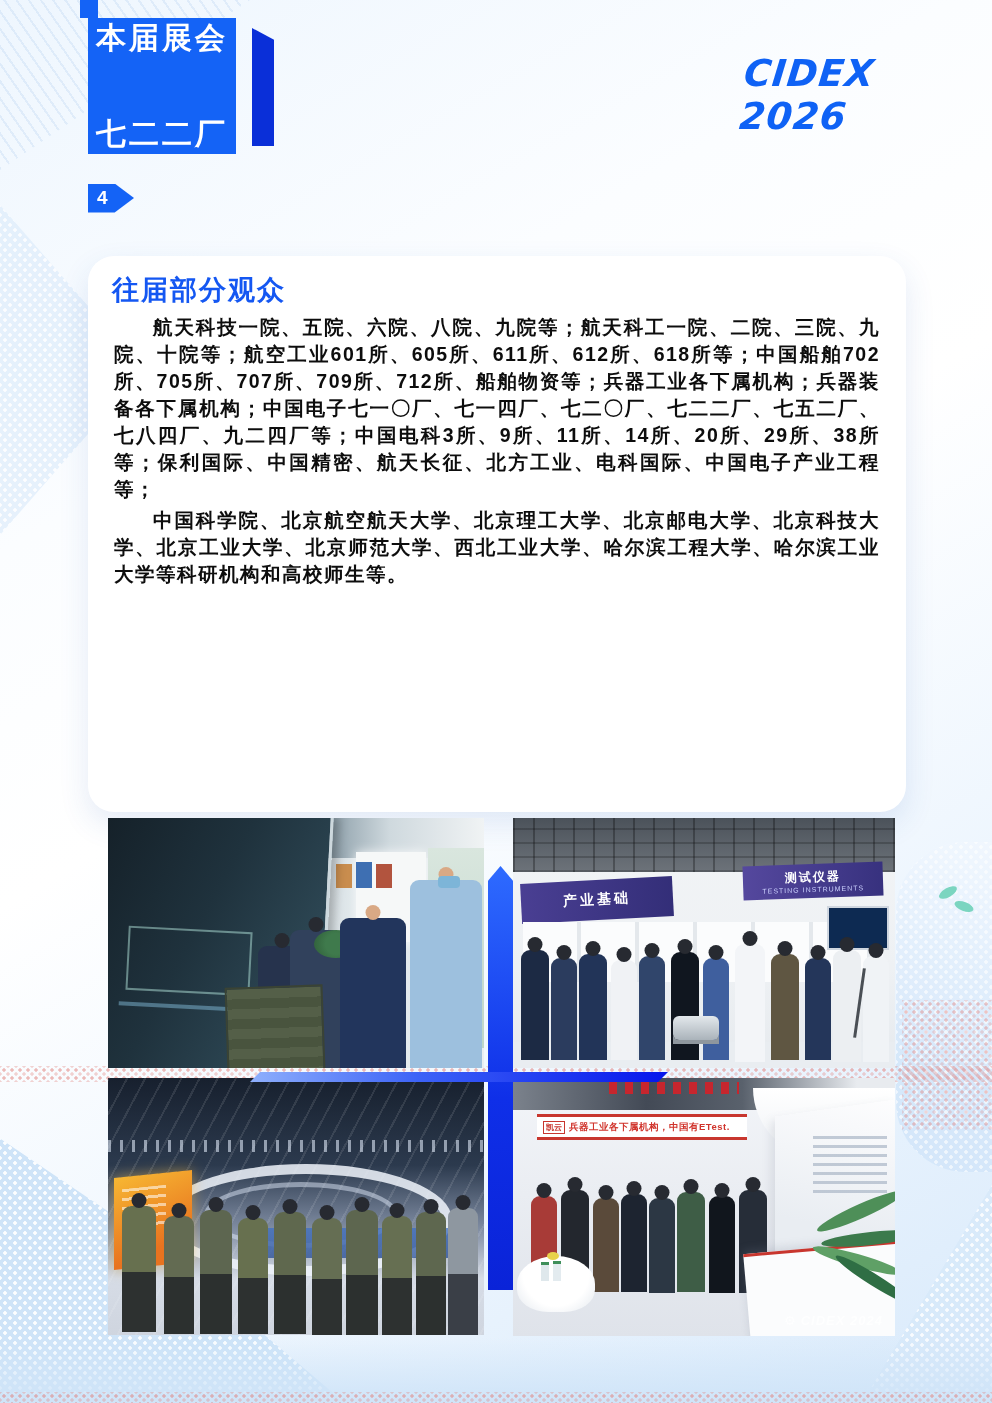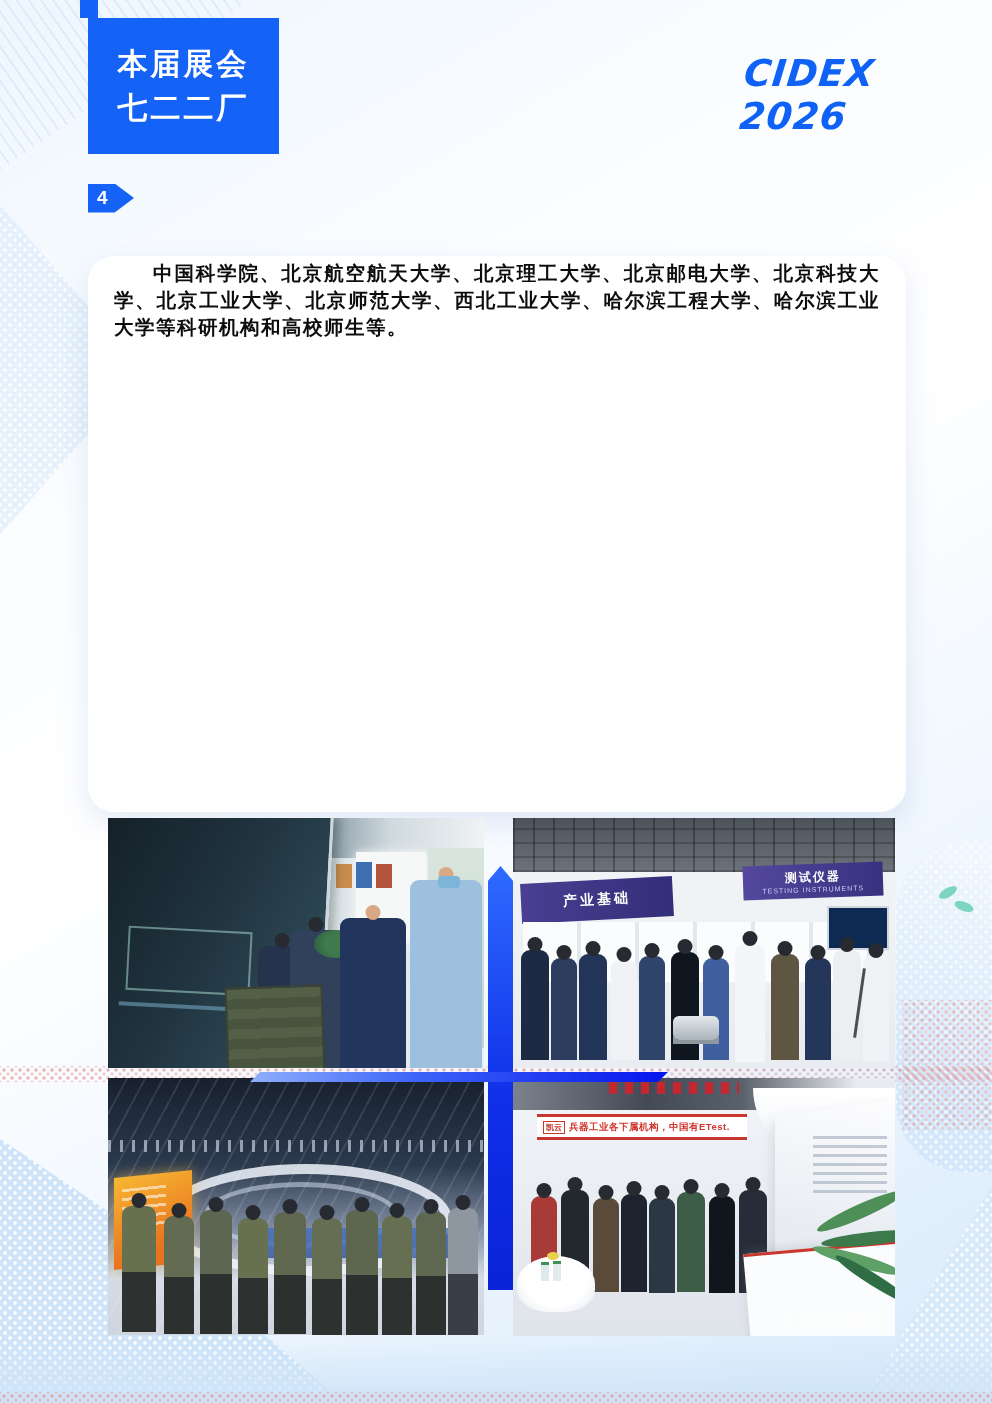--- a/index.html
+++ b/index.html
@@ -30,22 +30,22 @@
   .br-dots{right:0;top:1185px;width:130px;height:218px;background-color:#d7e9fa;opacity:.85;z-index:1;
     clip-path:polygon(100% 0,100% 100%,0 100%);}
   .bottom-fade{left:0;top:1338px;width:992px;height:65px;z-index:1;
     background:linear-gradient(180deg,rgba(209,230,249,0),#cfe4f8);}
   .stripe-mid{left:0;top:1066px;width:992px;height:16px;z-index:2;}
   .stripe-bottom{left:0;top:1392px;width:992px;height:11px;z-index:2;}
   
   .badge-mini{left:80px;top:0;width:18px;height:18px;background:#1463f6;z-index:3;}
   .badge-shadow{left:252px;top:28px;width:22px;height:118px;background:#0a2fd8;z-index:3;
     clip-path:polygon(0 0,100% 10%,100% 100%,0 100%);}
-  .badge{left:88px;top:18px;width:191px;height:136px;background:#1463f6;z-index:4;
-    display:flex;flex-direction:column;align-items:center;justify-content:center;gap:4px;}
+  .badge{left:88px;top:18px;width:148px;height:136px;background:#1463f6;z-index:4;
+    display:flex;flex-direction:column;align-items:center;justify-content:space-between;gap:4px;}
   .badge div{color:#fff;font-size:30px;font-weight:900;letter-spacing:3px;line-height:40px;}
   
   .cidex-logo{left:742px;top:52px;z-index:3;color:#0f62f5;font-size:37px;font-weight:800;
     font-style:italic;letter-spacing:1px;transform:skewX(-6deg);font-family:"DejaVu Sans",sans-serif;}
   
   .intro{left:88px;top:176px;width:820px;z-index:3;color:#0d0d0d;font-size:21.5px;font-weight:900;
     line-height:32px;letter-spacing:1.6px;text-align:justify;}
   .marker{display:inline-flex;align-items:center;width:46px;height:29px;margin-right:10px;
     vertical-align:-5px;background:#1463f6;padding-left:9px;box-sizing:border-box;
     clip-path:polygon(0 0,58% 0,100% 50%,58% 100%,0 100%);}
@@ -119,20 +119,22 @@
 
   <div class="ab cidex-logo">CIDEX 2026</div>
 
   <div class="ab intro">
     <span class="marker">
         <span>4</span>
       </span>
   </div>
 
   <section class="ab card">
+    <h2 class="card-title">往届部分观众</h2>
+    <p class="body-p">航天科技一院、五院、六院、八院、九院等；航天科工一院、二院、三院、九院、十院等；航空工业601所、605所、611所、612所、618所等；中国船舶702所、705所、707所、709所、712所、船舶物资等；兵器工业各下属机构；兵器装备各下属机构；中国电子七一〇厂、七一四厂、七二〇厂、七二二厂、七五二厂、七八四厂、九二四厂等；中国电科3所、9所、11所、14所、20所、29所、38所等；保利国际、中国精密、航天长征、北方工业、电科国际、中国电子产业工程等；</p>
     <p class="body-p">中国科学院、北京航空航天大学、北京理工大学、北京邮电大学、北京科技大学、北京工业大学、北京师范大学、西北工业大学、哈尔滨工程大学、哈尔滨工业大学等科研机构和高校师生等。</p>
   </section>
 
   <div class="ab photo" id="photo1" title="参展商向军方与执法部门观众讲解大屏系统及军用加固设备">
     <div class="ab" style="inset:0;background:linear-gradient(100deg,#aebfc8 0%,#d9e2e6 40%,#e9eef1 100%);"></div>
     <div class="ab" style="left:0;top:0;width:100%;height:40px;background:linear-gradient(90deg,#27384a,#3e5a6b 40%,#cfd9de 75%,#f0f3f4);"></div>
     <div class="ab" style="left:248px;top:34px;width:70px;height:90px;background:#f6f8f8;box-shadow:0 0 10px rgba(255,255,255,.8);"></div>
     <div class="ab" style="left:320px;top:30px;width:56px;height:200px;background:linear-gradient(180deg,#d9e6de,#bfd6c8);"></div>
     <div class="ab" style="left:228px;top:46px;width:16px;height:24px;background:#c98d4e;"></div>
     <div class="ab" style="left:248px;top:44px;width:16px;height:26px;background:#3e6fb2;"></div>

